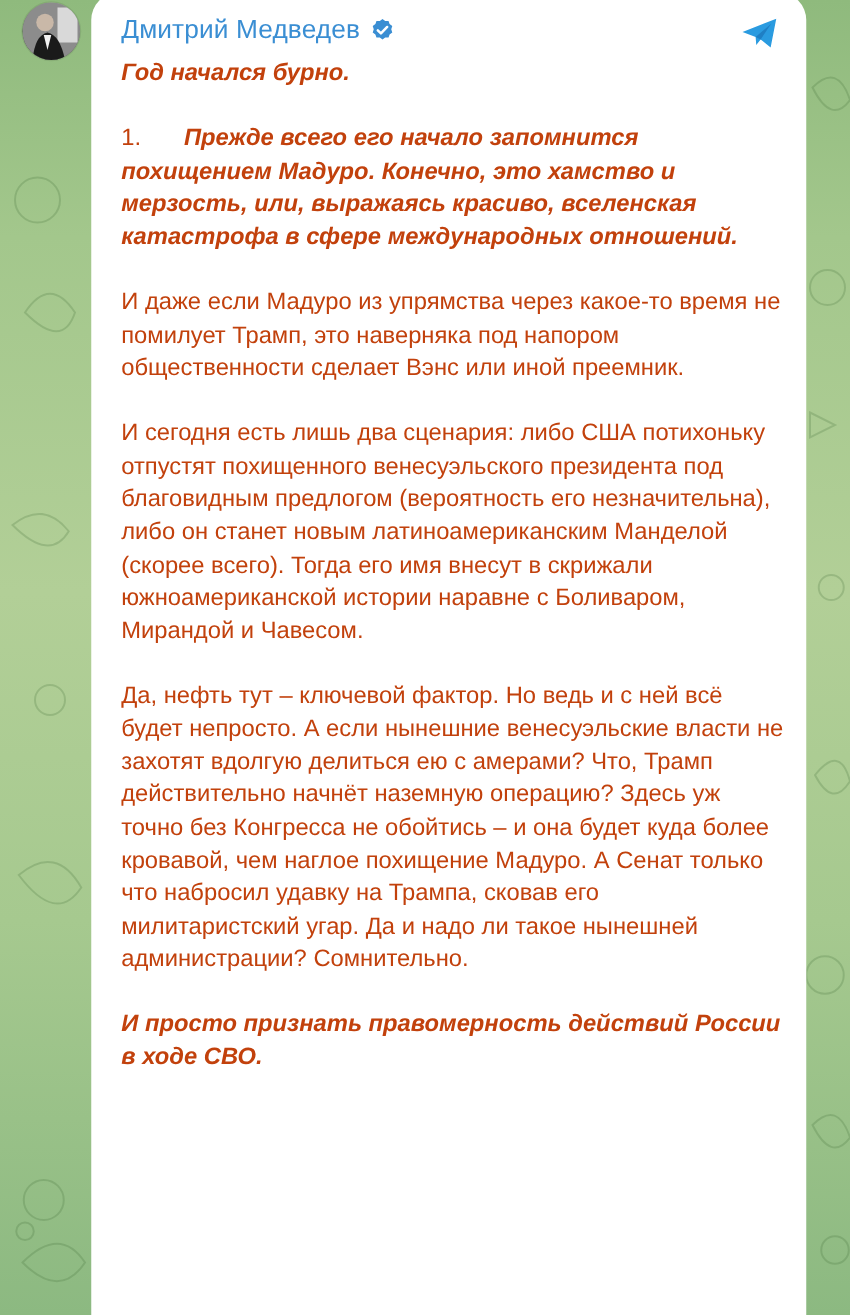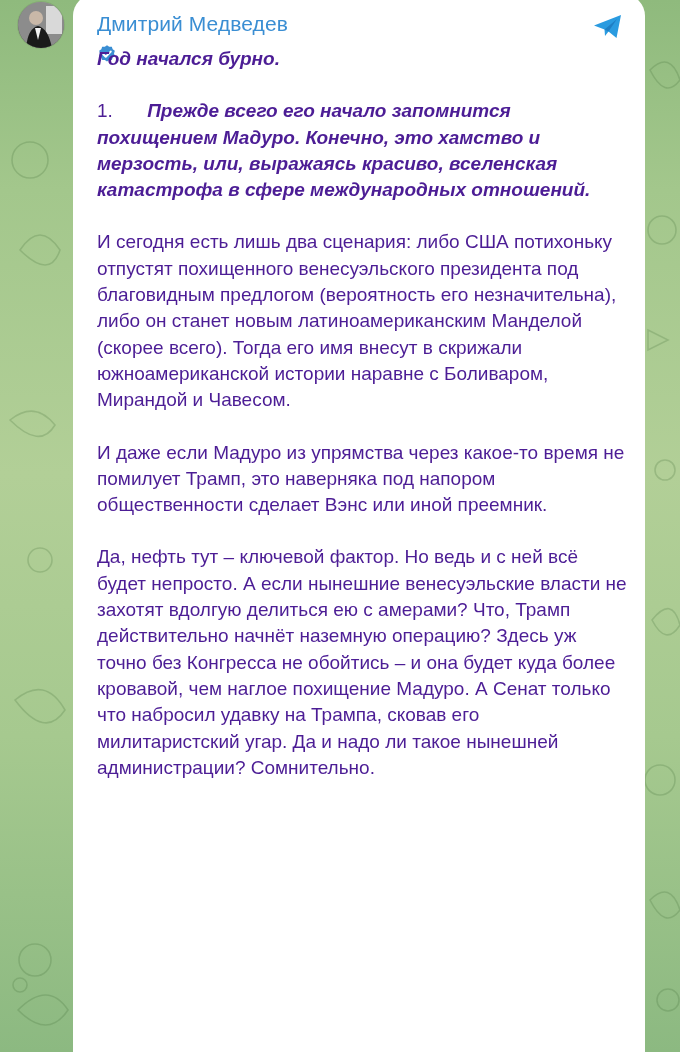--- a/index.html
+++ b/index.html
@@ -39,22 +39,22 @@
       width: 572px;
       height: 1080px;
       background: #ffffff;
       border-radius: 22px;
     }
     .header {
       position: absolute;
       left: 24px;
       top: 18px;
       display: flex;
+      align-items: center;
       gap: 8px;
-      flex-direction: column;
     }
     .author {
       color: #3a8ed3;
       font-size: 21px;
       font-weight: 400;
       letter-spacing: 0.1px;
     }
     .verified {
       width: 20px;
       height: 20px;
@@ -65,21 +65,21 @@
       right: 22px;
       top: 20px;
       width: 30px;
       height: 26px;
     }
     .content {
       position: absolute;
       left: 24px;
       top: 52px;
       width: 530px;
-      color: #4c1d95;
+      color: #c2410c;
       font-size: 19px;
       line-height: 26.3px;
     }
     .content p {
       margin: 0 0 26px 0;
     }
     .bi { font-style: italic; font-weight: bold; margin-left: 29px; }
   </style>
 </head>
 <body>
@@ -125,17 +125,18 @@
   </div>
 
   <svg class="tg-logo" viewBox="0 0 30 26">
     <path d="M1 11.5 L28 1 L23.5 24 L15.5 17.5 L12 22 L11.5 15.5 Z" fill="#2a9be0"></path>
     <path d="M11.5 15.5 L24 5 L15.5 17.5 Z" fill="#1f7fc4"></path>
   </svg>
 
   <div class="content">
     <p class="bi">Год начался бурно.</p>
     <p><span>1. </span><span class="bi">Прежде всего его начало запомнится похищением Мадуро. Конечно, это хамство и мерзость, или, выражаясь красиво, вселенская катастрофа в сфере международных отношений.</span></p>
+    <p>И даже если Мадуро из упрямства через какое-то время не помилует Трамп, это наверняка под напором общественности сделает Вэнс или иной преемник.</p>
     <p>И сегодня есть лишь два сценария: либо США потихоньку отпустят похищенного венесуэльского президента под благовидным предлогом (вероятность его незначительна), либо он станет новым латиноамериканским Манделой (скорее всего). Тогда его имя внесут в скрижали южноамериканской истории наравне с Боливаром, Мирандой и Чавесом.</p>
-    <p>И даже если Мадуро из упрямства через какое-то время не помилует Трамп, это наверняка под напором общественности сделает Вэнс или иной преемник.</p>
     <p>Да, нефть тут – ключевой фактор. Но ведь и с ней всё будет непросто. А если нынешние венесуэльские власти не захотят вдолгую делиться ею с амерами? Что, Трамп действительно начнёт наземную операцию? Здесь уж точно без Конгресса не обойтись – и она будет куда более кровавой, чем наглое похищение Мадуро. А Сенат только что набросил удавку на Трампа, сковав его милитаристский угар. Да и надо ли такое нынешней администрации? Сомнительно.</p>
+    <p class="bi">И просто признать правомерность действий России в ходе СВО.</p>
   </div>
 </div>
 
 </body></html>

